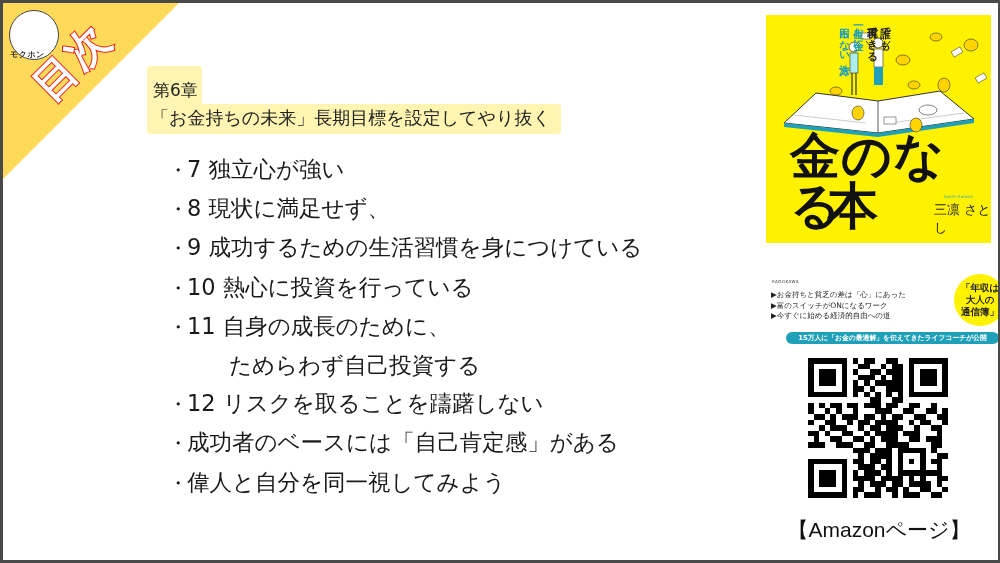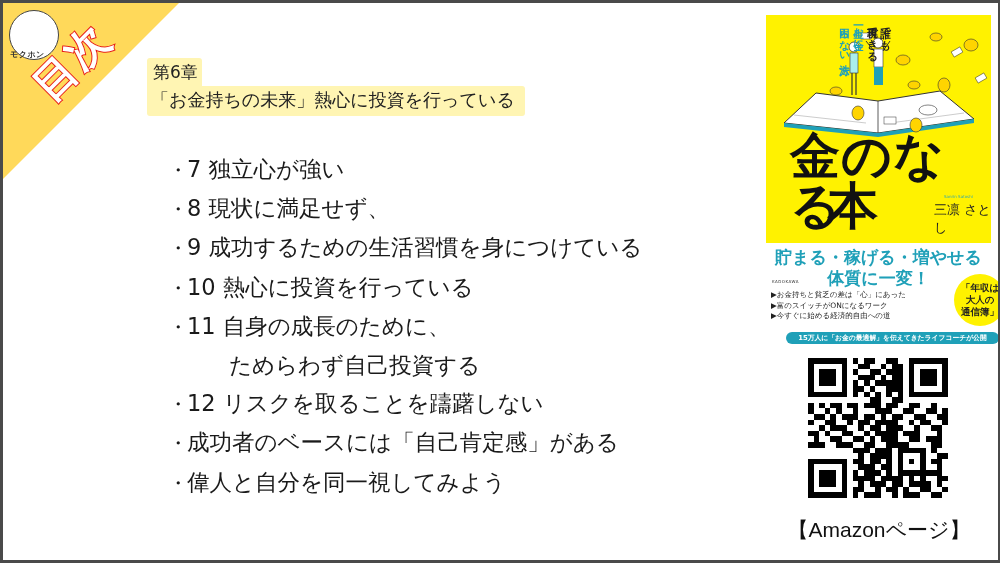--- a/index.html
+++ b/index.html
@@ -25,21 +25,21 @@
     transform-origin: center; font-size: 42px; font-weight: bold; color: #fff;
     -webkit-text-stroke: 2px #E8201A; letter-spacing: 2px; line-height: 1;
     width: 110px; text-align: center;
   }
   .mokuji span { paint-order: stroke fill; }
   .chapter {
     position: absolute; left: 144px; top: 55px;
   }
   .chapter .pill {
     display: inline-block; background: #FFF5B3; border-radius: 3px;
-    font-size: 17px; color: #222; padding: 2px 6px 2px 6px; line-height: 24px;
+    font-size: 17px; color: #222; padding: 12px 6px 2px 6px; line-height: 24px; margin-top: 8px;
   }
   .chapter .num { border-bottom-left-radius: 0; border-bottom-right-radius: 0; padding-right: 4px; }
   .chapter .title { display: block; margin-top: 0; border-top-left-radius: 0; padding: 2px 10px 4px 4px; font-size: 18px; }
   .bullets {
     position: absolute; left: 160px; top: 147px; font-size: 22.5px; line-height: 38.2px; color: #1a1a1a;
     list-style: none;
   }
   .bullets li { white-space: nowrap; }
   .bullets .dot { display: inline-block; width: 24px; text-align: left; font-size: 20px; padding-left: 5px; }
   .bullets .indent { padding-left: 56px; }
@@ -94,21 +94,21 @@
     </svg>
     <span class="logo-text">モクホン</span>
   </div>
 
   <div class="mokuji">
     <span>目次</span>
   </div>
 
   <div class="chapter">
     <span class="pill num">第6章</span>
-    <span class="pill title">「お金持ちの未来」熱心に投資を行っている</span>
+    <span class="pill title">「お金持ちの未来」長期目標を設定してやり抜く</span>
   </div>
 
   <ul class="bullets">
     <li><span class="dot">・</span><span>7 独立心が強い</span></li>
     <li><span class="dot">・</span><span>8 現状に満足せず、</span></li>
     <li><span class="dot">・</span><span>9 成功するための生活習慣を身につけている</span></li>
     <li><span class="dot">・</span><span>10 熱心に投資を行っている</span></li>
     <li><span class="dot">・</span><span>11 自身の成長のために、</span></li>
     <li class="indent2">ためらわず自己投資する</li>
     <li><span class="dot">・</span><span>12 リスクを取ることを躊躇しない</span></li>
@@ -153,24 +153,20 @@
       <ellipse cx="162" cy="95" rx="9" ry="5" fill="#fff" stroke="#333" stroke-width="0.6"></ellipse>
     </svg>
     <div class="cover-vert" style="left:113px; color:#222;">誰でも</div>
     <div class="cover-vert" style="left:100px; color:#222;">再現できる</div>
     <div class="cover-vert" style="left:86px; color:#1FA0B8;">一生お金に</div>
     <div class="cover-vert" style="left:72px; color:#1FA0B8;">困らない方法</div>
     <div class="cover-big1">金のなる</div>
     <div class="cover-big2">本</div>
     <div class="author-en">Sanrin Satoshi</div>
     <div class="author">三凛 さとし</div>
-    <div class="cover-headline">
-      <div>貯まる・稼げる・増やせる</div>
-      <div>体質に一変！</div>
-    </div>
     <div class="publisher">KADOKAWA</div>
     <div class="cover-points">
       <div>▶お金持ちと貧乏の差は「心」にあった</div>
       <div>▶富のスイッチがONになるワーク</div>
       <div>▶今すぐに始める経済的自由への道</div>
     </div>
     <div class="bubble">
       <div>
         <div>「年収は</div>
         <div>大人の</div>

